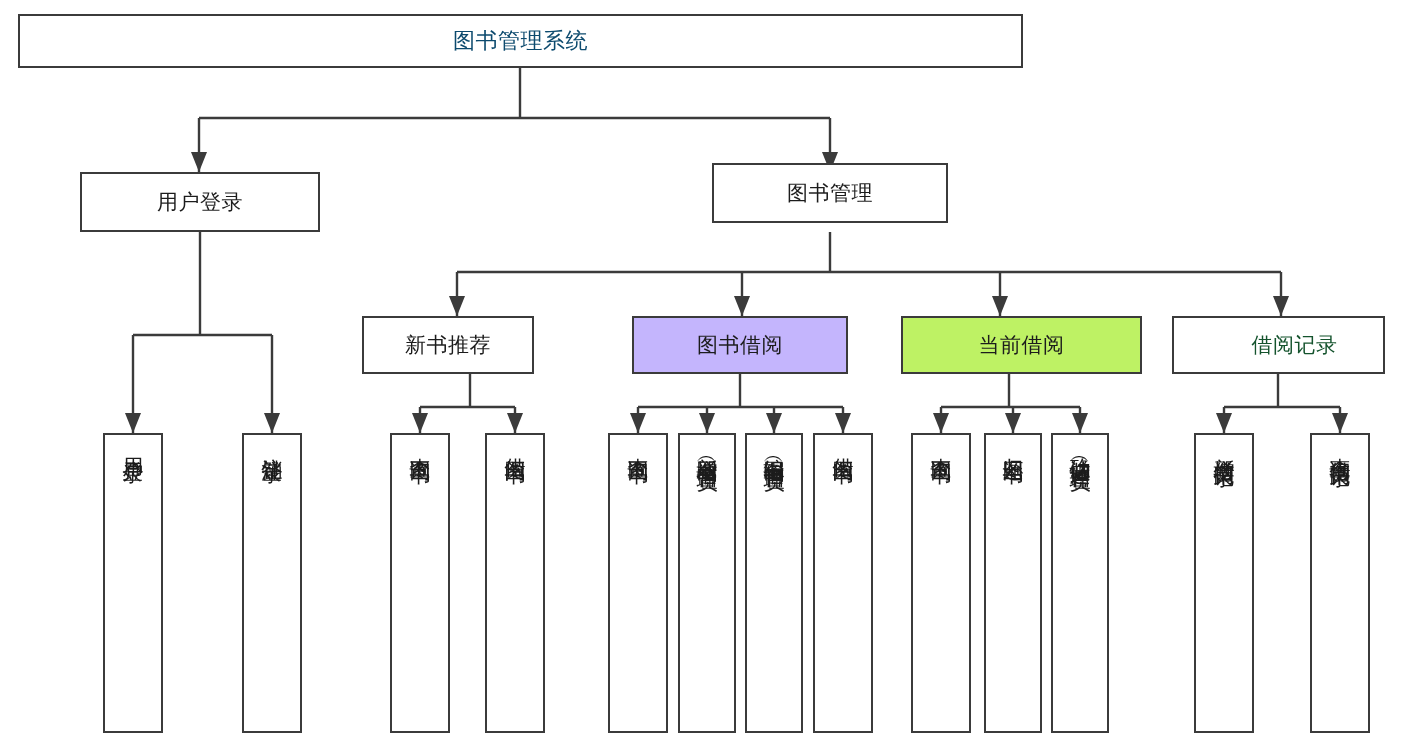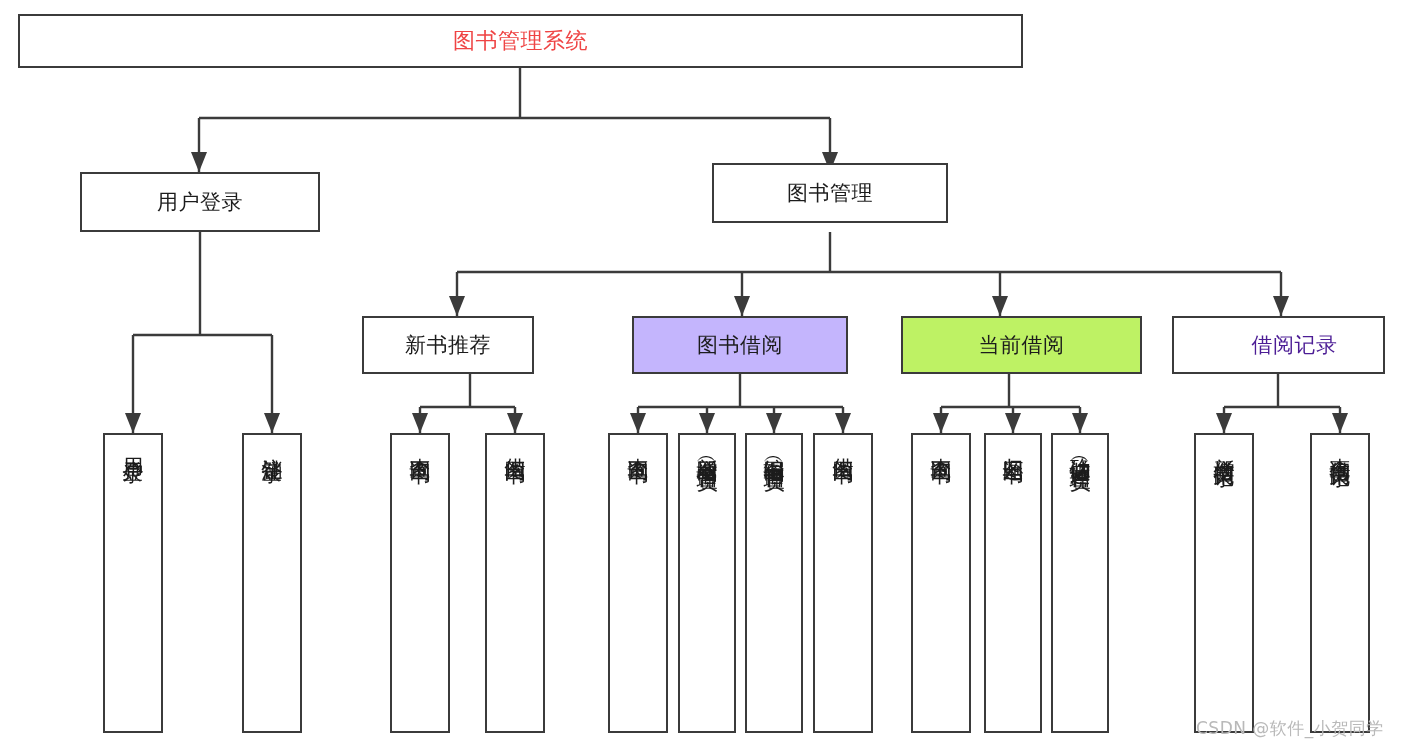--- a/index.html
+++ b/index.html
@@ -128,39 +128,39 @@
         <line x1="1278" y1="374" x2="1278" y2="407" stroke="#3b3b3b" stroke-width="2.4"></line>
         <line x1="1224" y1="407" x2="1340" y2="407" stroke="#3b3b3b" stroke-width="2.4"></line>
         <line x1="1224" y1="407" x2="1224" y2="433" stroke="#3b3b3b" stroke-width="2.4"></line>
         <polygon points="1216,413 1232,413 1224,433" fill="#3b3b3b"></polygon>
         <line x1="1340" y1="407" x2="1340" y2="433" stroke="#3b3b3b" stroke-width="2.4"></line>
         <polygon points="1332,413 1348,413 1340,433" fill="#3b3b3b"></polygon>
       </g>
   </svg>
   <div id="node-layer">
       <div class="node-box horiz root-box" style="left: 18px; top: 14px; width: 1005px; height: 54px; border-color: rgb(59, 59, 59); background: rgb(255, 255, 255);">
-        <span class="node-label" style="color: #ef4444;">图书管理系统</span>
+        <span class="node-label" style="color: #0c4a6e;">图书管理系统</span>
       </div>
       <div class="node-box horiz" style="left: 80px; top: 172px; width: 240px; height: 60px; border-color: rgb(59, 59, 59); background: rgb(255, 255, 255);">
         <span class="node-label" style="color: rgb(28, 28, 28);">用户登录</span>
       </div>
       <div class="node-box horiz" style="left: 712px; top: 163px; width: 236px; height: 60px; border-color: rgb(59, 59, 59); background: rgb(255, 255, 255);">
         <span class="node-label" style="color: rgb(28, 28, 28);">图书管理</span>
       </div>
       <div class="node-box horiz" style="left: 362px; top: 316px; width: 172px; height: 58px; border-color: rgb(59, 59, 59); background: rgb(255, 255, 255);">
         <span class="node-label" style="color: rgb(28, 28, 28);">新书推荐</span>
       </div>
       <div class="node-box horiz" style="left: 632px; top: 316px; width: 216px; height: 58px; border-color: rgb(59, 59, 59); background: #c4b5fd;">
         <span class="node-label" style="color: rgb(28, 28, 28);">图书借阅</span>
       </div>
       <div class="node-box horiz" style="left: 901px; top: 316px; width: 241px; height: 58px; border-color: rgb(59, 59, 59); background: #bef264;">
         <span class="node-label" style="color: rgb(28, 28, 28);">当前借阅</span>
       </div>
       <div class="node-box horiz" style="left: 1172px; top: 316px; width: 213px; height: 58px; border-color: rgb(59, 59, 59); background: rgb(255, 255, 255);">
-        <span class="node-label" style="color: #4c1d95; margin-left: 32px;">借阅记录</span>
+        <span class="node-label" style="color: #14532d; margin-left: 32px;">借阅记录</span>
       </div>
       <div class="node-box vert" style="left: 103px; top: 433px; width: 60px; height: 300px; border-color: rgb(59, 59, 59); background: rgb(255, 255, 255);">
         <span class="node-label" style="color: rgb(28, 28, 28);">用户登录</span>
       </div>
       <div class="node-box vert" style="left: 242px; top: 433px; width: 60px; height: 300px; border-color: rgb(59, 59, 59); background: rgb(255, 255, 255);">
         <span class="node-label" style="color: rgb(28, 28, 28);">注销登录</span>
       </div>
       <div class="node-box vert" style="left: 390px; top: 433px; width: 60px; height: 300px; border-color: rgb(59, 59, 59); background: rgb(255, 255, 255);">
         <span class="node-label" style="color: rgb(28, 28, 28);">查询图书</span>
       </div>
@@ -188,14 +188,13 @@
       <div class="node-box vert" style="left: 1051px; top: 433px; width: 58px; height: 300px; border-color: rgb(59, 59, 59); background: rgb(255, 255, 255);">
         <span class="node-label" style="color: rgb(28, 28, 28);">确认归还（管理员）</span>
       </div>
       <div class="node-box vert" style="left: 1194px; top: 433px; width: 60px; height: 300px; border-color: rgb(59, 59, 59); background: rgb(255, 255, 255);">
         <span class="node-label" style="color: rgb(28, 28, 28);">新增借阅记录</span>
       </div>
       <div class="node-box vert" style="left: 1310px; top: 433px; width: 60px; height: 300px; border-color: rgb(59, 59, 59); background: rgb(255, 255, 255);">
         <span class="node-label" style="color: rgb(28, 28, 28);">查询借阅记录</span>
       </div>
     </div>
-  <div class="watermark" style="left: 1196px; top: 717px; color: rgb(185, 185, 185);">CSDN @软件_小贺同学</div>
 </div>
 
 </body></html>

